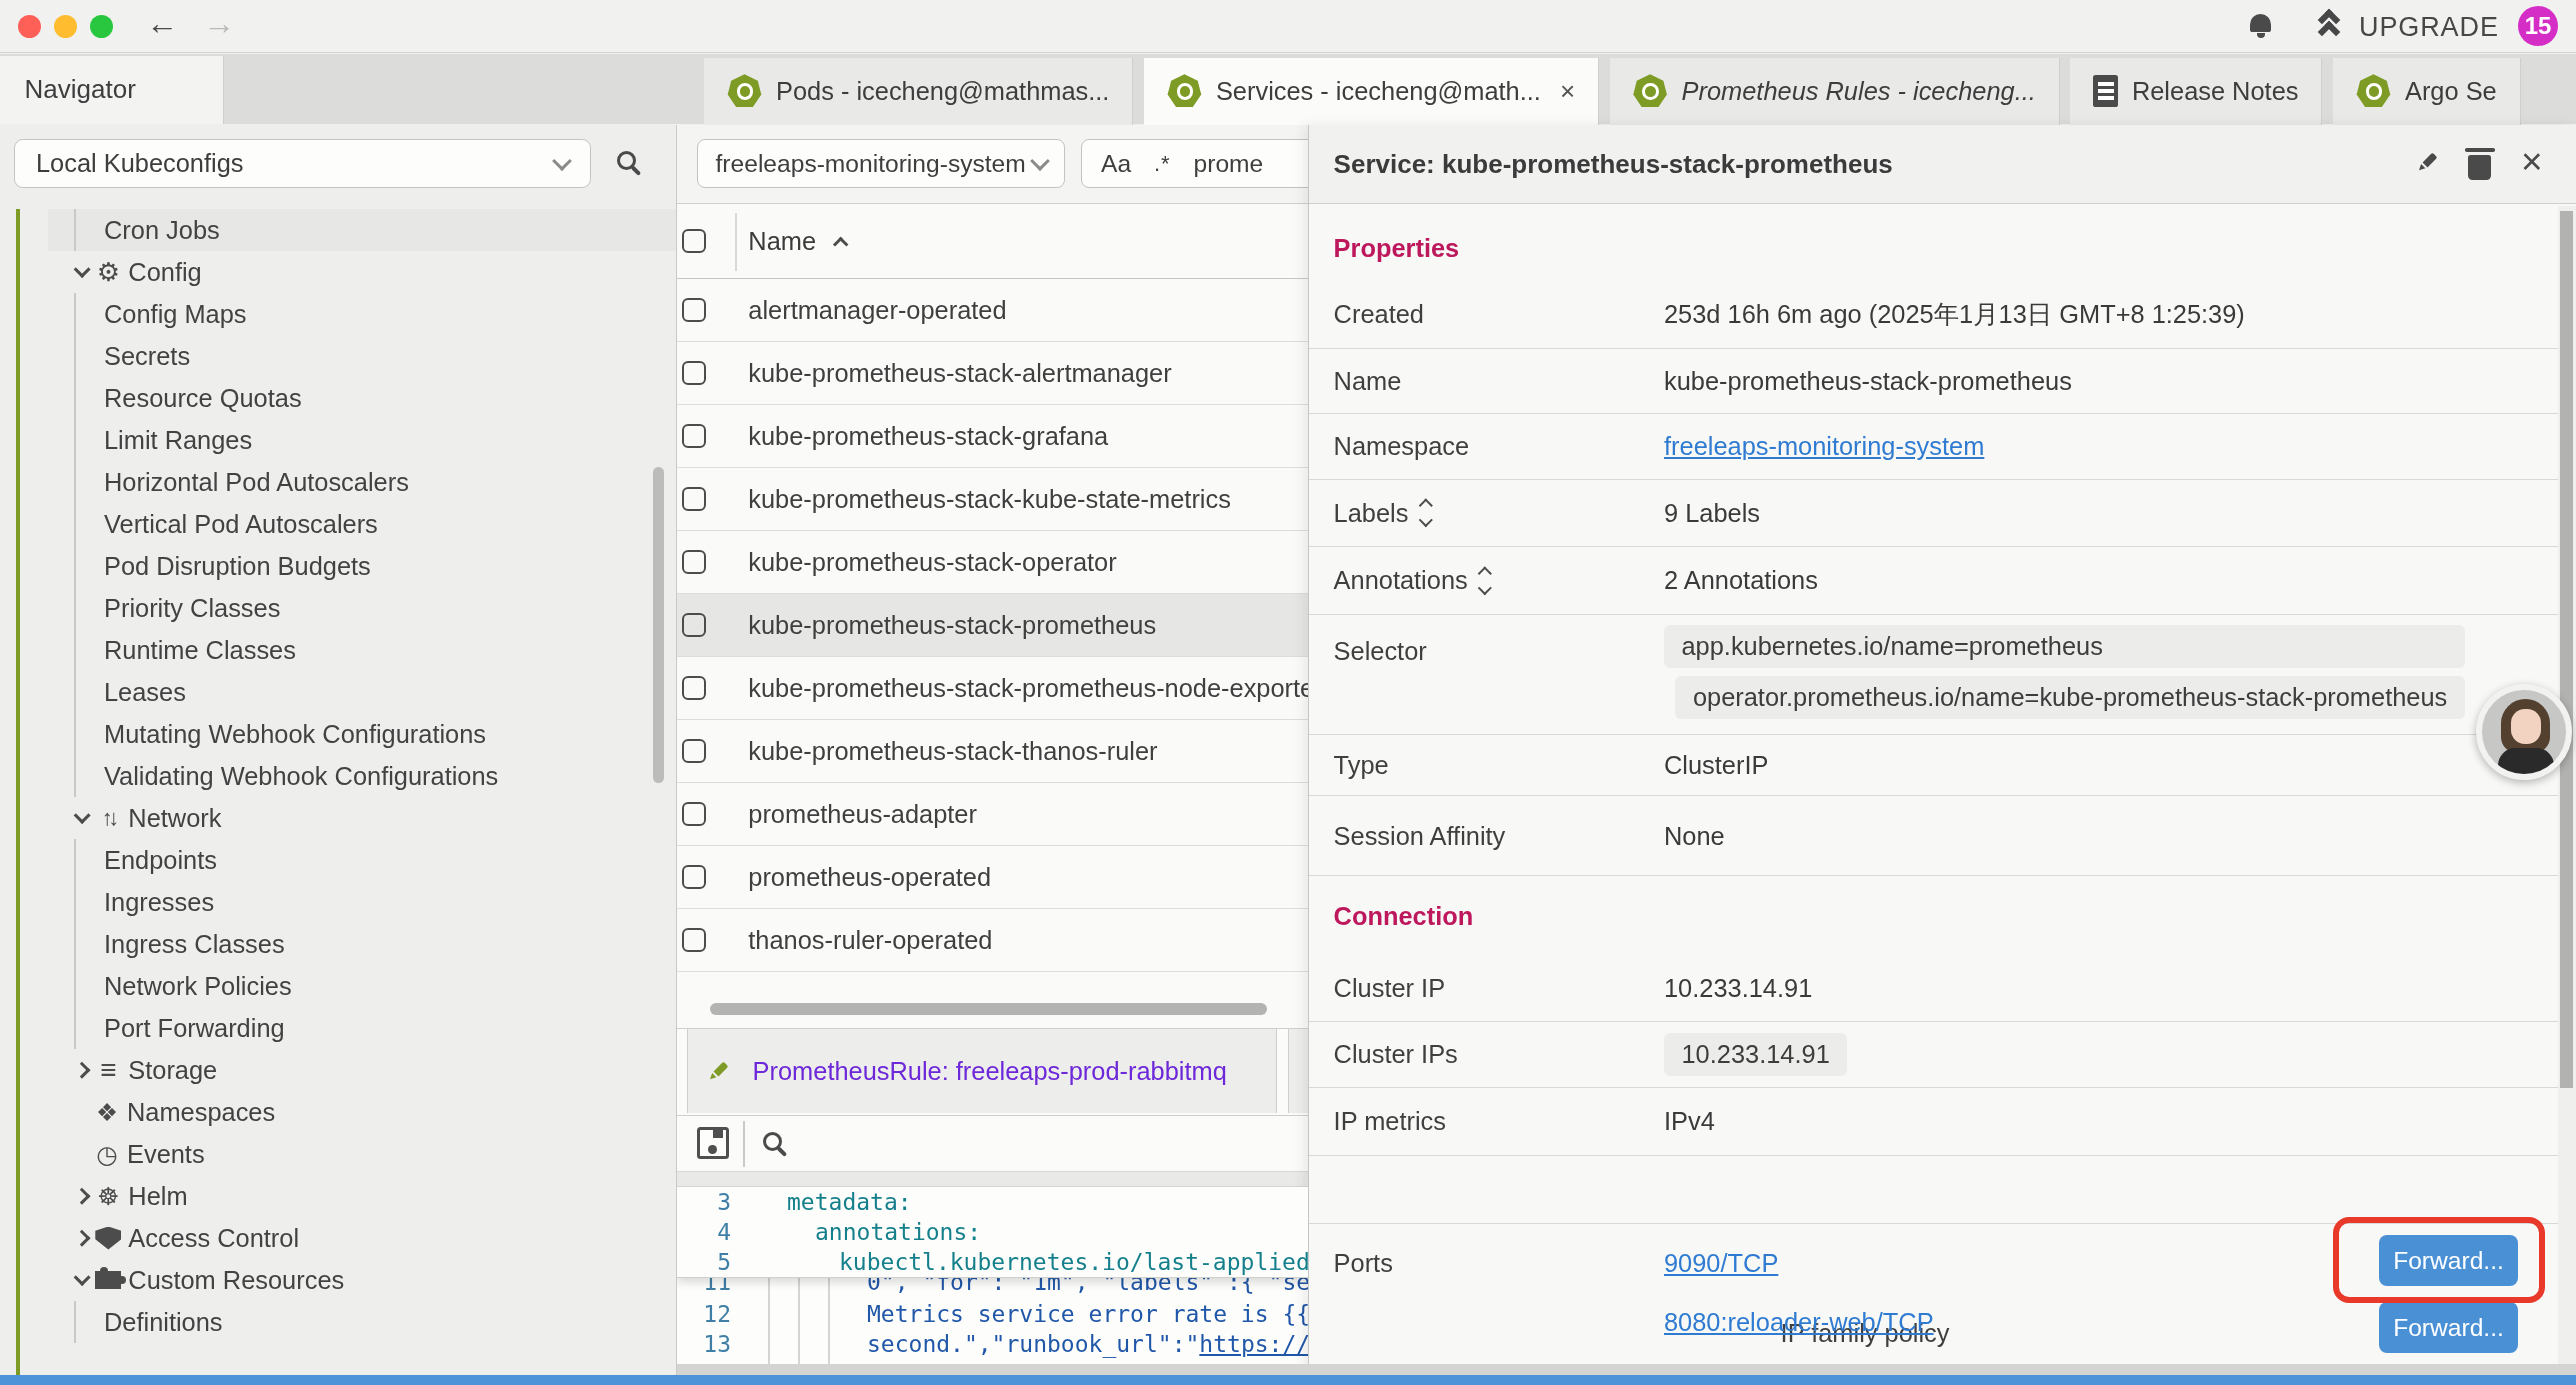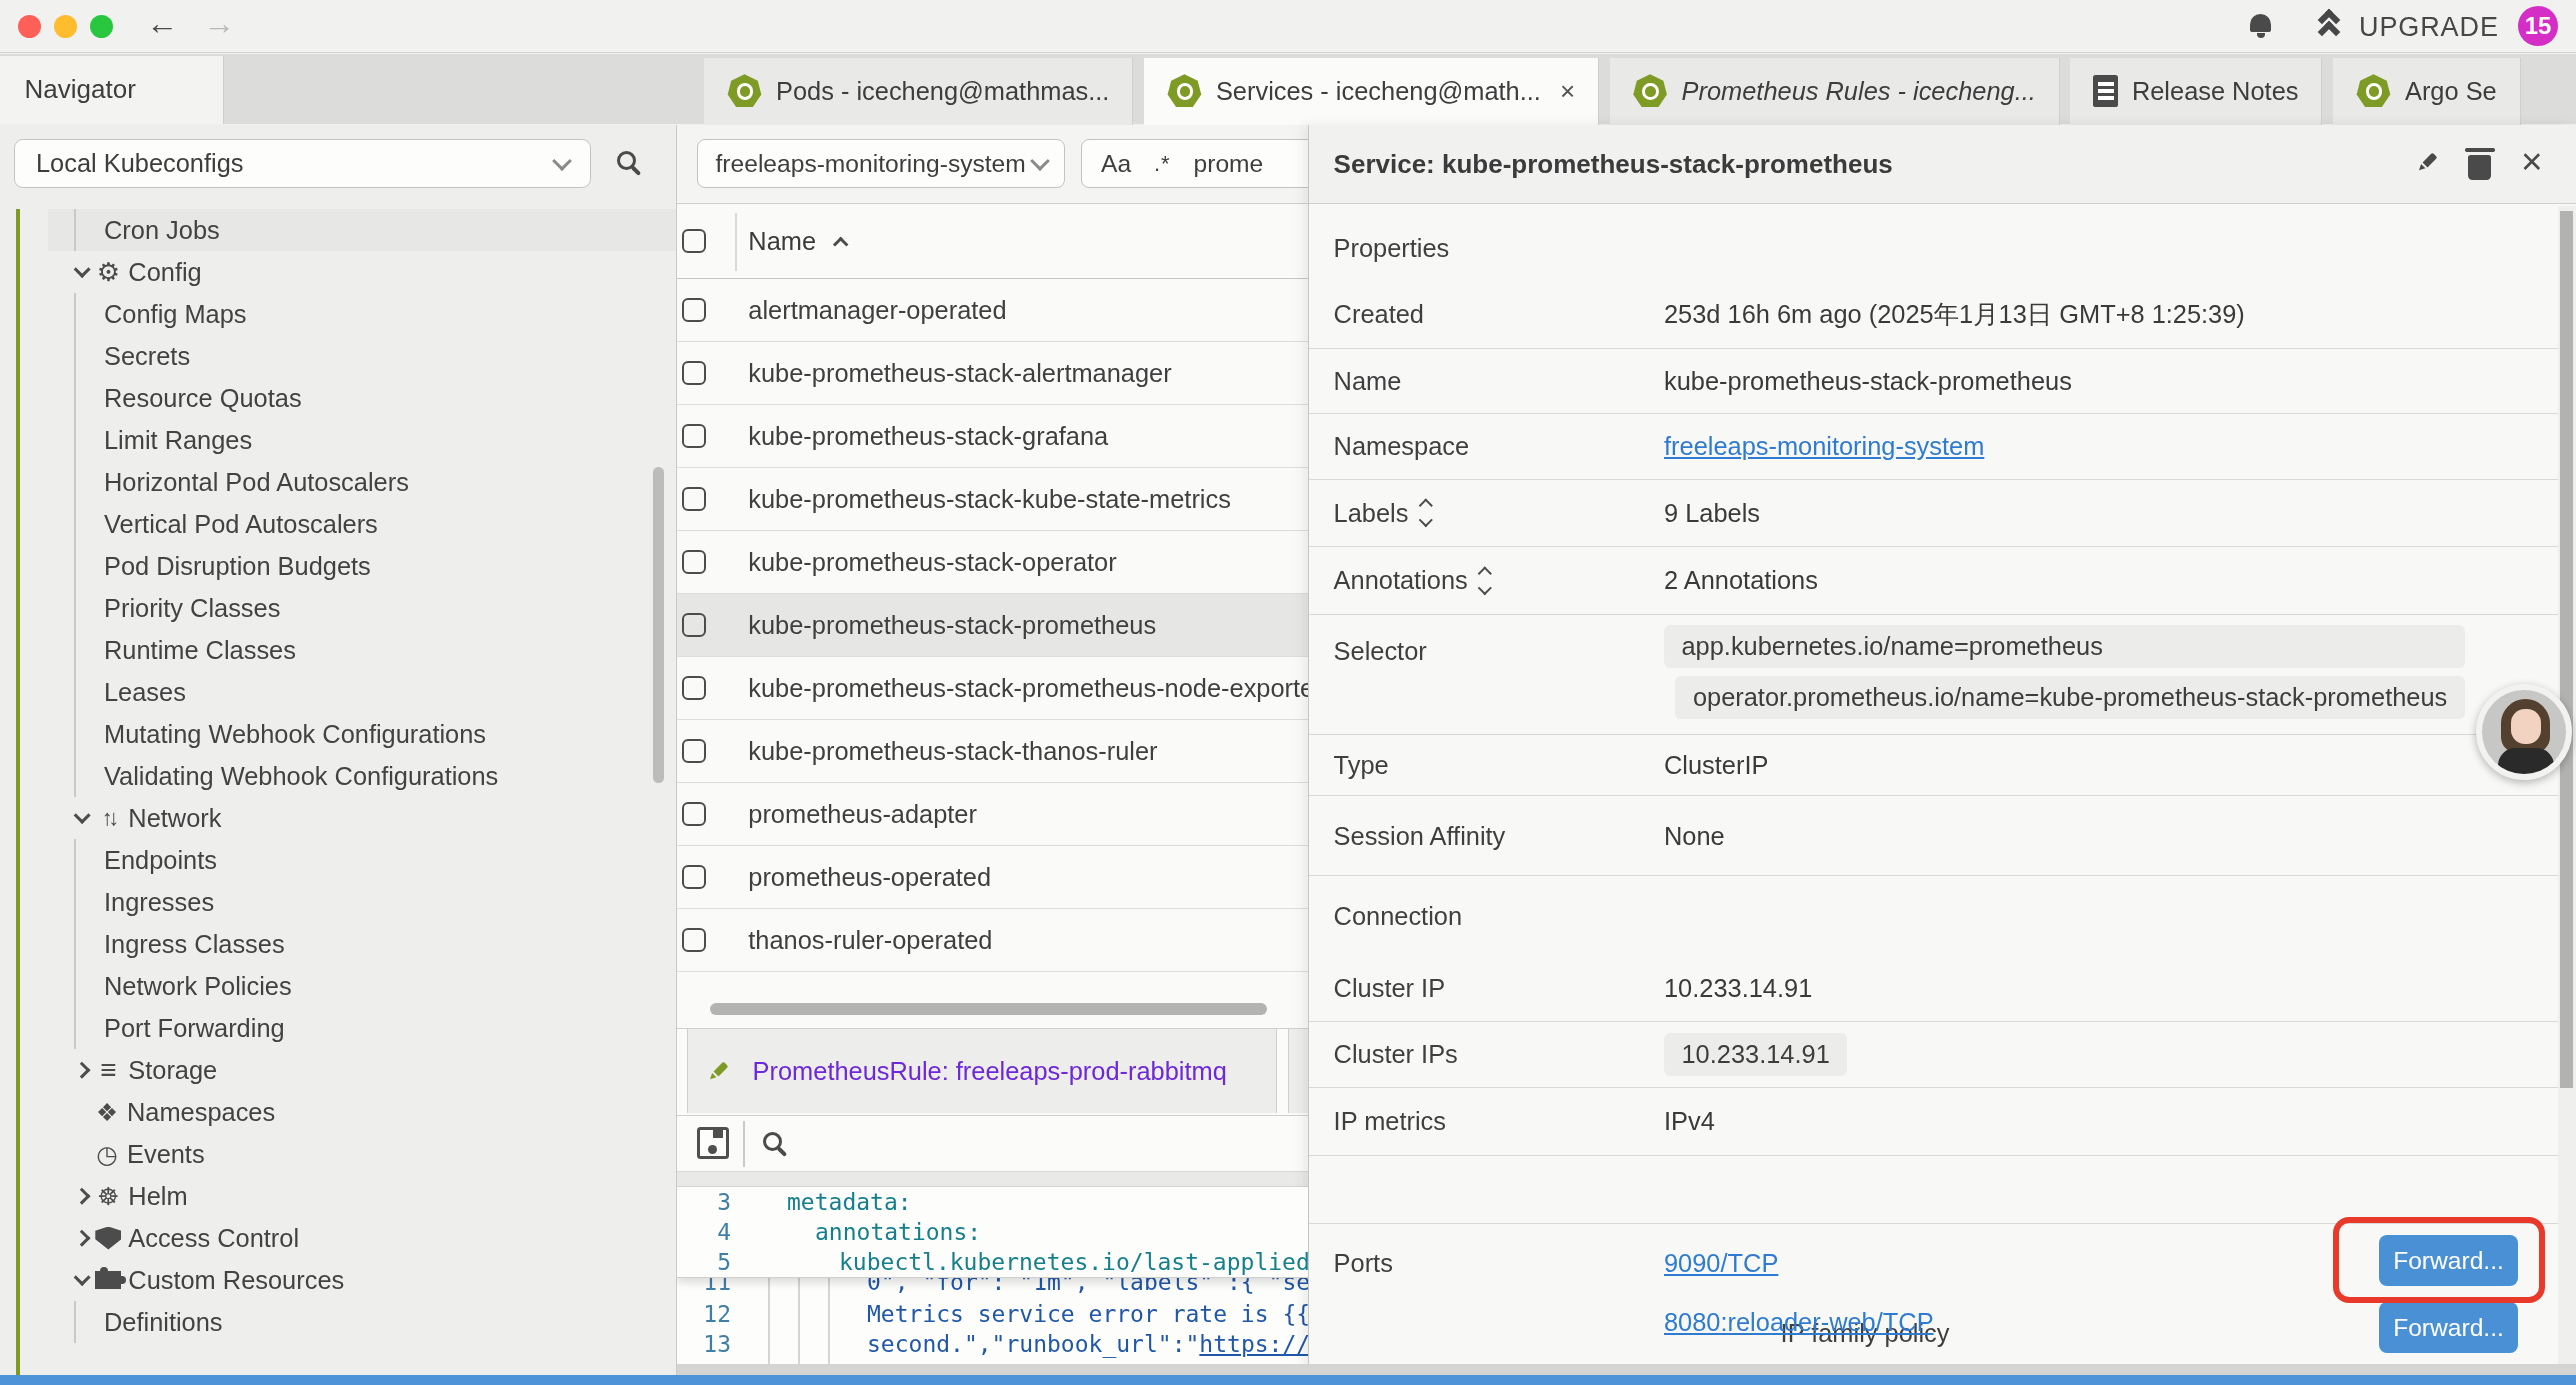--- a/index.html
+++ b/index.html
@@ -117,21 +117,21 @@
   #panel-title { position:absolute; left:24.6px; top:0; height:79px; display:flex; align-items:center; font-size:26px; font-weight:bold; color:#3b3b3b; }
   #panel-edit { position:absolute; left:1107px; top:26px; color:#4a4a4a; }
   .trash { position:relative; left:0; width:23px; height:24.6px; background:#4a4a4a; border-radius:2.6px 2.6px 4.4px 4.4px; }
   .trash::before { content:""; position:absolute; top:-7px; left:-3.5px; right:-3.5px; height:4.4px; background:#4a4a4a; border-radius:1.8px; }
   #panel-delete { position:absolute; left:1159px; top:30px; }
   #panel-close { position:absolute; left:1212px; top:16px; font-size:37px; color:#4a4a4a; }
   .prow { position:absolute; left:0; width:1249px; display:flex; align-items:center; font-size:25.4px; }
   .prow.line { border-bottom:1.8px solid #d8d8d7; }
   .plabel { width:355px; flex:0 0 355px; padding-left:24.6px; color:#3f3f3f; display:flex; align-items:center; gap:12.3px; }
   .pvalue { color:#3a3a3a; }
-  .phead { font-weight:normal; color:#404040; padding-left:24.6px; font-size:25.4px; }
+  .phead { font-weight:bold; color:#be185d; padding-left:24.6px; font-size:25.4px; }
   .updn { display:inline-flex; flex-direction:column; gap:4.4px; }
   .updn i { width:9.6px; height:9.6px; border-right:2.6px solid #4c4c4c; border-bottom:2.6px solid #4c4c4c; }
   .updn i.u { transform:rotate(-135deg); } .updn i.d { transform:rotate(45deg); }
   a.plink { color:#2e7bd1; text-decoration:underline; }
   .chip { display:inline-block; background:#ececeb; border-radius:6.1px; padding:7px 17.5px; color:#3d3d3d; font-size:25.4px; }
   .fwd-btn { position:absolute; left:1070px; width:139px; height:51px; background:#4a90d4; border:none; border-radius:8px; color:#fff; font-size:24.6px; font-family:inherit; }
   #red-annotation { position:absolute; left:1024px; top:1092px; width:212px; height:86px; border:6.1px solid #e8392b; border-radius:16px; z-index:5; }
   #panel-scroll-track { position:absolute; left:1249px; top:81px; width:19px; height:1170px; background:#efefee; }
   #panel-scroll-thumb { position:absolute; left:1251px; top:86px; width:13px; height:877px; background:#b2b2b1; }
   #avatar { position:absolute; left:1167px; top:559px; width:96px; height:96px; border-radius:50%; background:#c7c7c6; border:6.1px solid #f2f2f1; box-shadow:0 2.6px 8.8px rgba(0,0,0,.28); z-index:6; overflow:hidden; }

